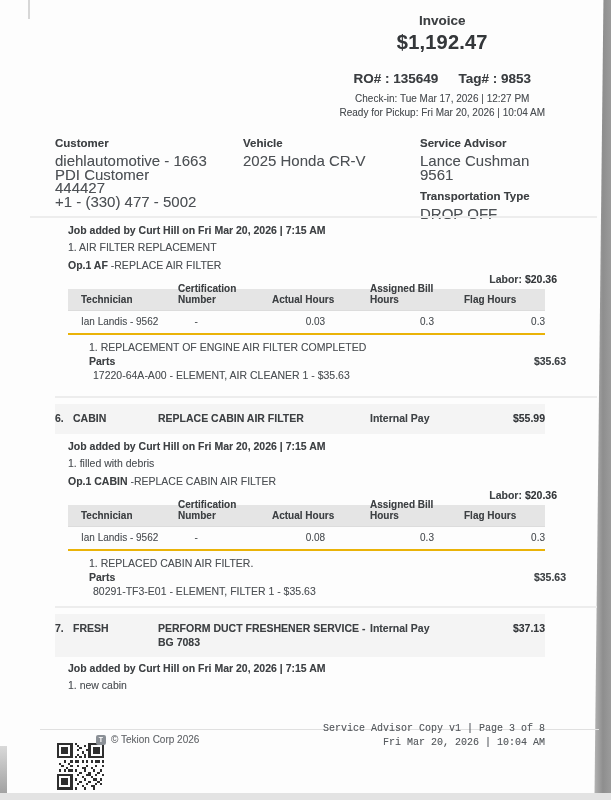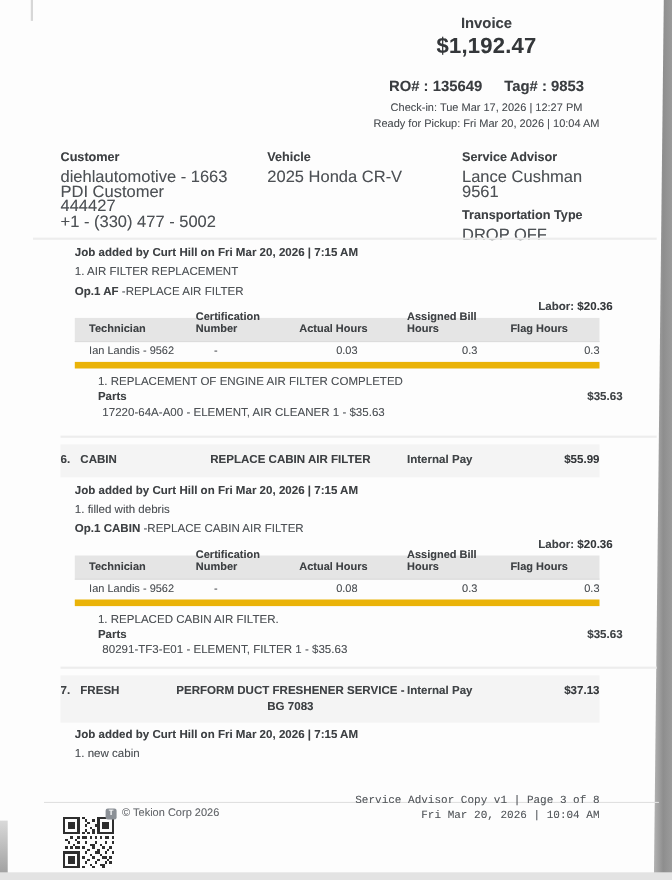--- a/index.html
+++ b/index.html
@@ -50,39 +50,39 @@
   .concern { margin-top:4.5px; }
   .opline { margin-top:6px; }
   .op-code { font-weight:700; color:#3d4043; }
   .labor-line { margin-top:2px; text-align:right; }
   .labor-label { font-weight:600; color:#3f4346; }
   .labor-value { font-weight:700; color:#34373a; }
   
   .ttable { margin-top:4px; width:477px; font-size:10px; }
   .thead { display:flex; background:#e5e5e5; border-bottom:1px solid #dcdcdc;
     font-weight:700; color:#3d4043; padding:5px 0 5px 0; height:22px; align-items:flex-end; }
-  .trow { display:flex; border-bottom:6px solid #eab308; padding:5px 0; height:24px; align-items:center; color:#4d5155;gap:32px; }
+  .trow { display:flex; border-bottom:2px solid #eab308; padding:5px 0; height:24px; align-items:center; color:#4d5155;gap:32px; }
   .c1 { width:110px; padding-left:13px; }
   .c2 { width:94px; }
   .c3 { width:98px; }
   .c4 { width:94px; }
   .c5 { flex:1; }
   .story { margin-top:6px; margin-left:21px; }
   .parts-row { margin-top:2px; margin-left:21px; display:flex; justify-content:space-between; }
   .parts-label { font-weight:700; color:#3d4043; }
   .parts-total { font-weight:600; color:#3f4346; margin-right:-9px; }
   .part-line { margin-top:2px; margin-left:25px; }
   
   .job-band { position:absolute; left:55px; right:66px; background:#f4f4f4;
     display:flex; align-items:flex-start; padding:8px 0; }
   .band6 { top:404px; }
   .band7 { top:614px; }
   .band-num { width:18px; font-weight:600; color:#3d4043; }
   .band-code { width:85px; font-weight:700; color:#3d4043; }
-  .band-title { width:212px; font-weight:600; color:#3d4043; line-height:13.5px;text-align:center; }
+  .band-title { width:212px; font-weight:600; color:#3d4043; line-height:13.5px; }
   .band-pay { width:100px; font-weight:600; color:#3f4346; }
   .band-amount { flex:1; text-align:right; font-weight:700; color:#34373a; }
   
   .footer-divider { position:absolute; top:729px; left:40px; right:12px; height:1px; background:#e0e0e0; }
   .footer-left { position:absolute; left:96px; top:734px; display:flex; align-items:center; gap:5px;
     font-size:10px; color:#66696d; }
   .tekion-logo { display:inline-flex; width:10px; height:10px; border-radius:2px; background:#8b9096;
     color:#ffffff; font-size:7px; font-weight:700; align-items:center; justify-content:center; text-shadow:none; }
   .footer-right { position:absolute; right:66px; top:722px; text-align:right;
     font-size:10px; line-height:13.5px; font-weight:500; color:#55595d;font-family:Liberation Mono, monospace; }

